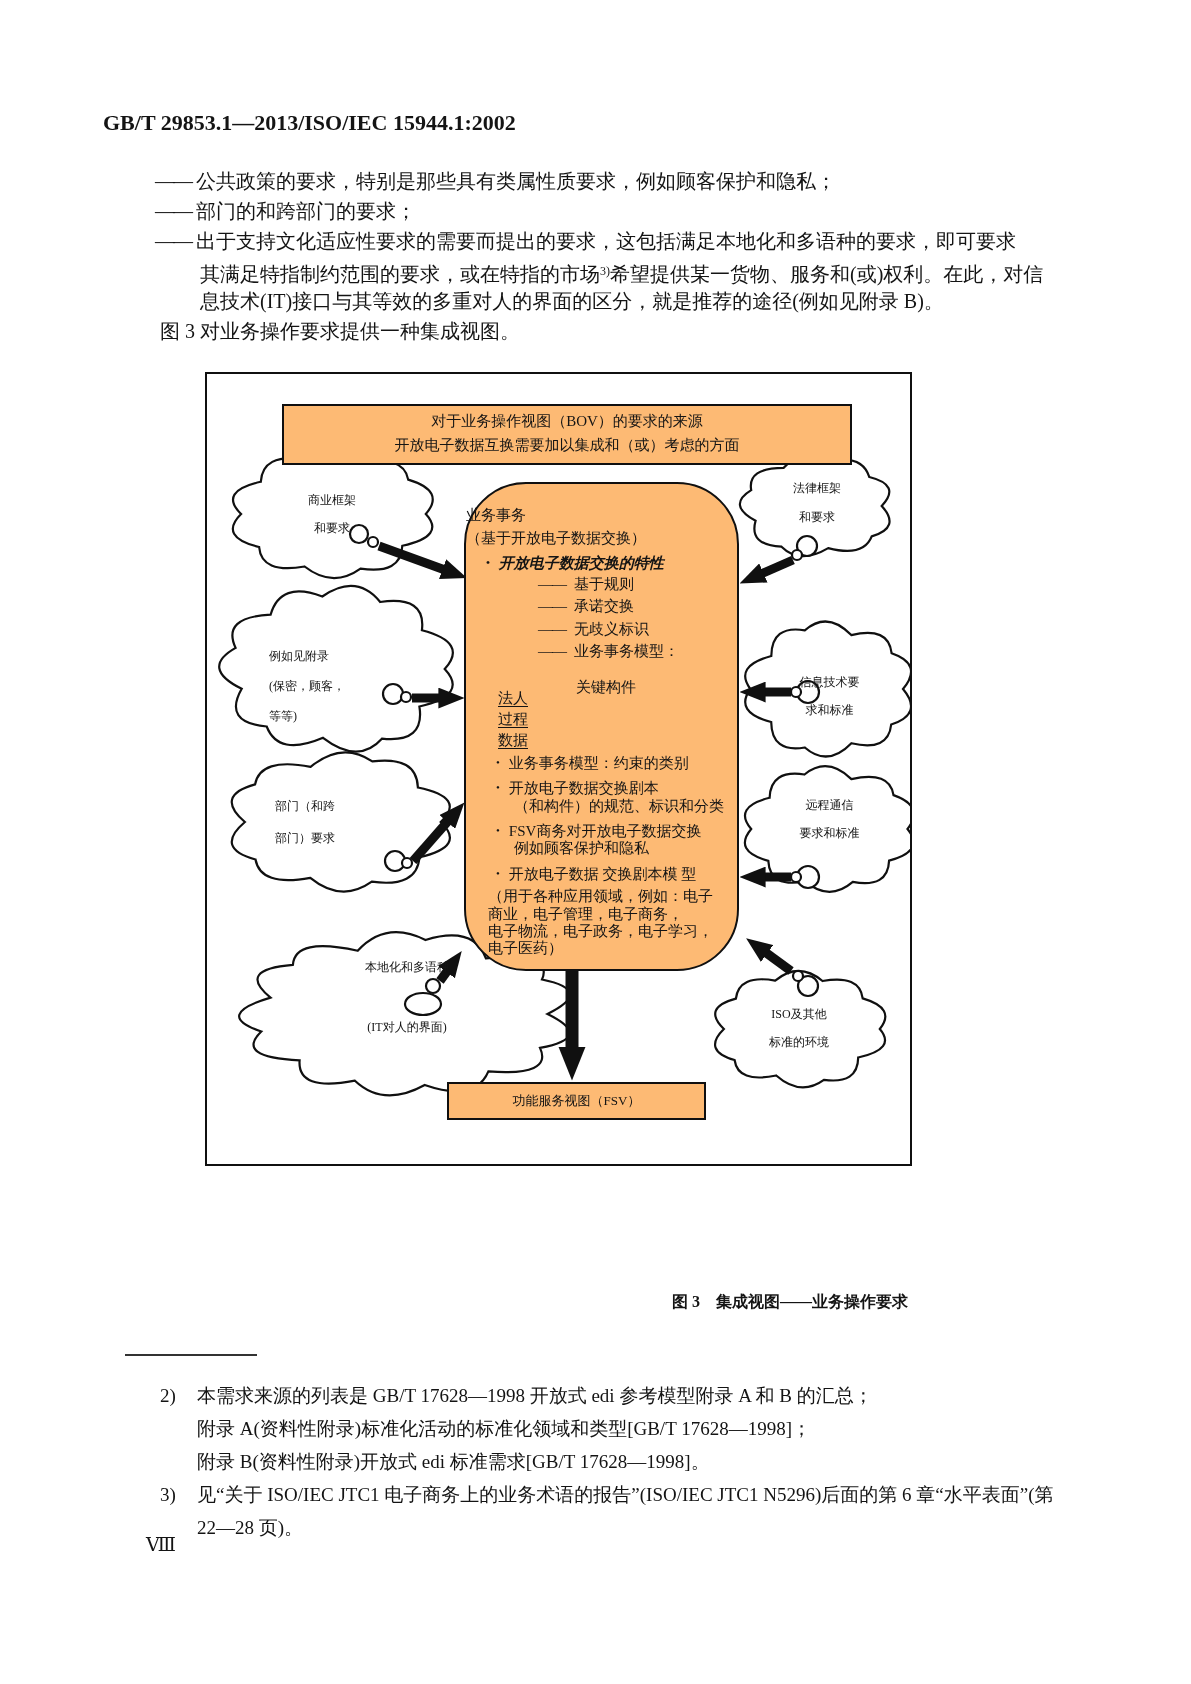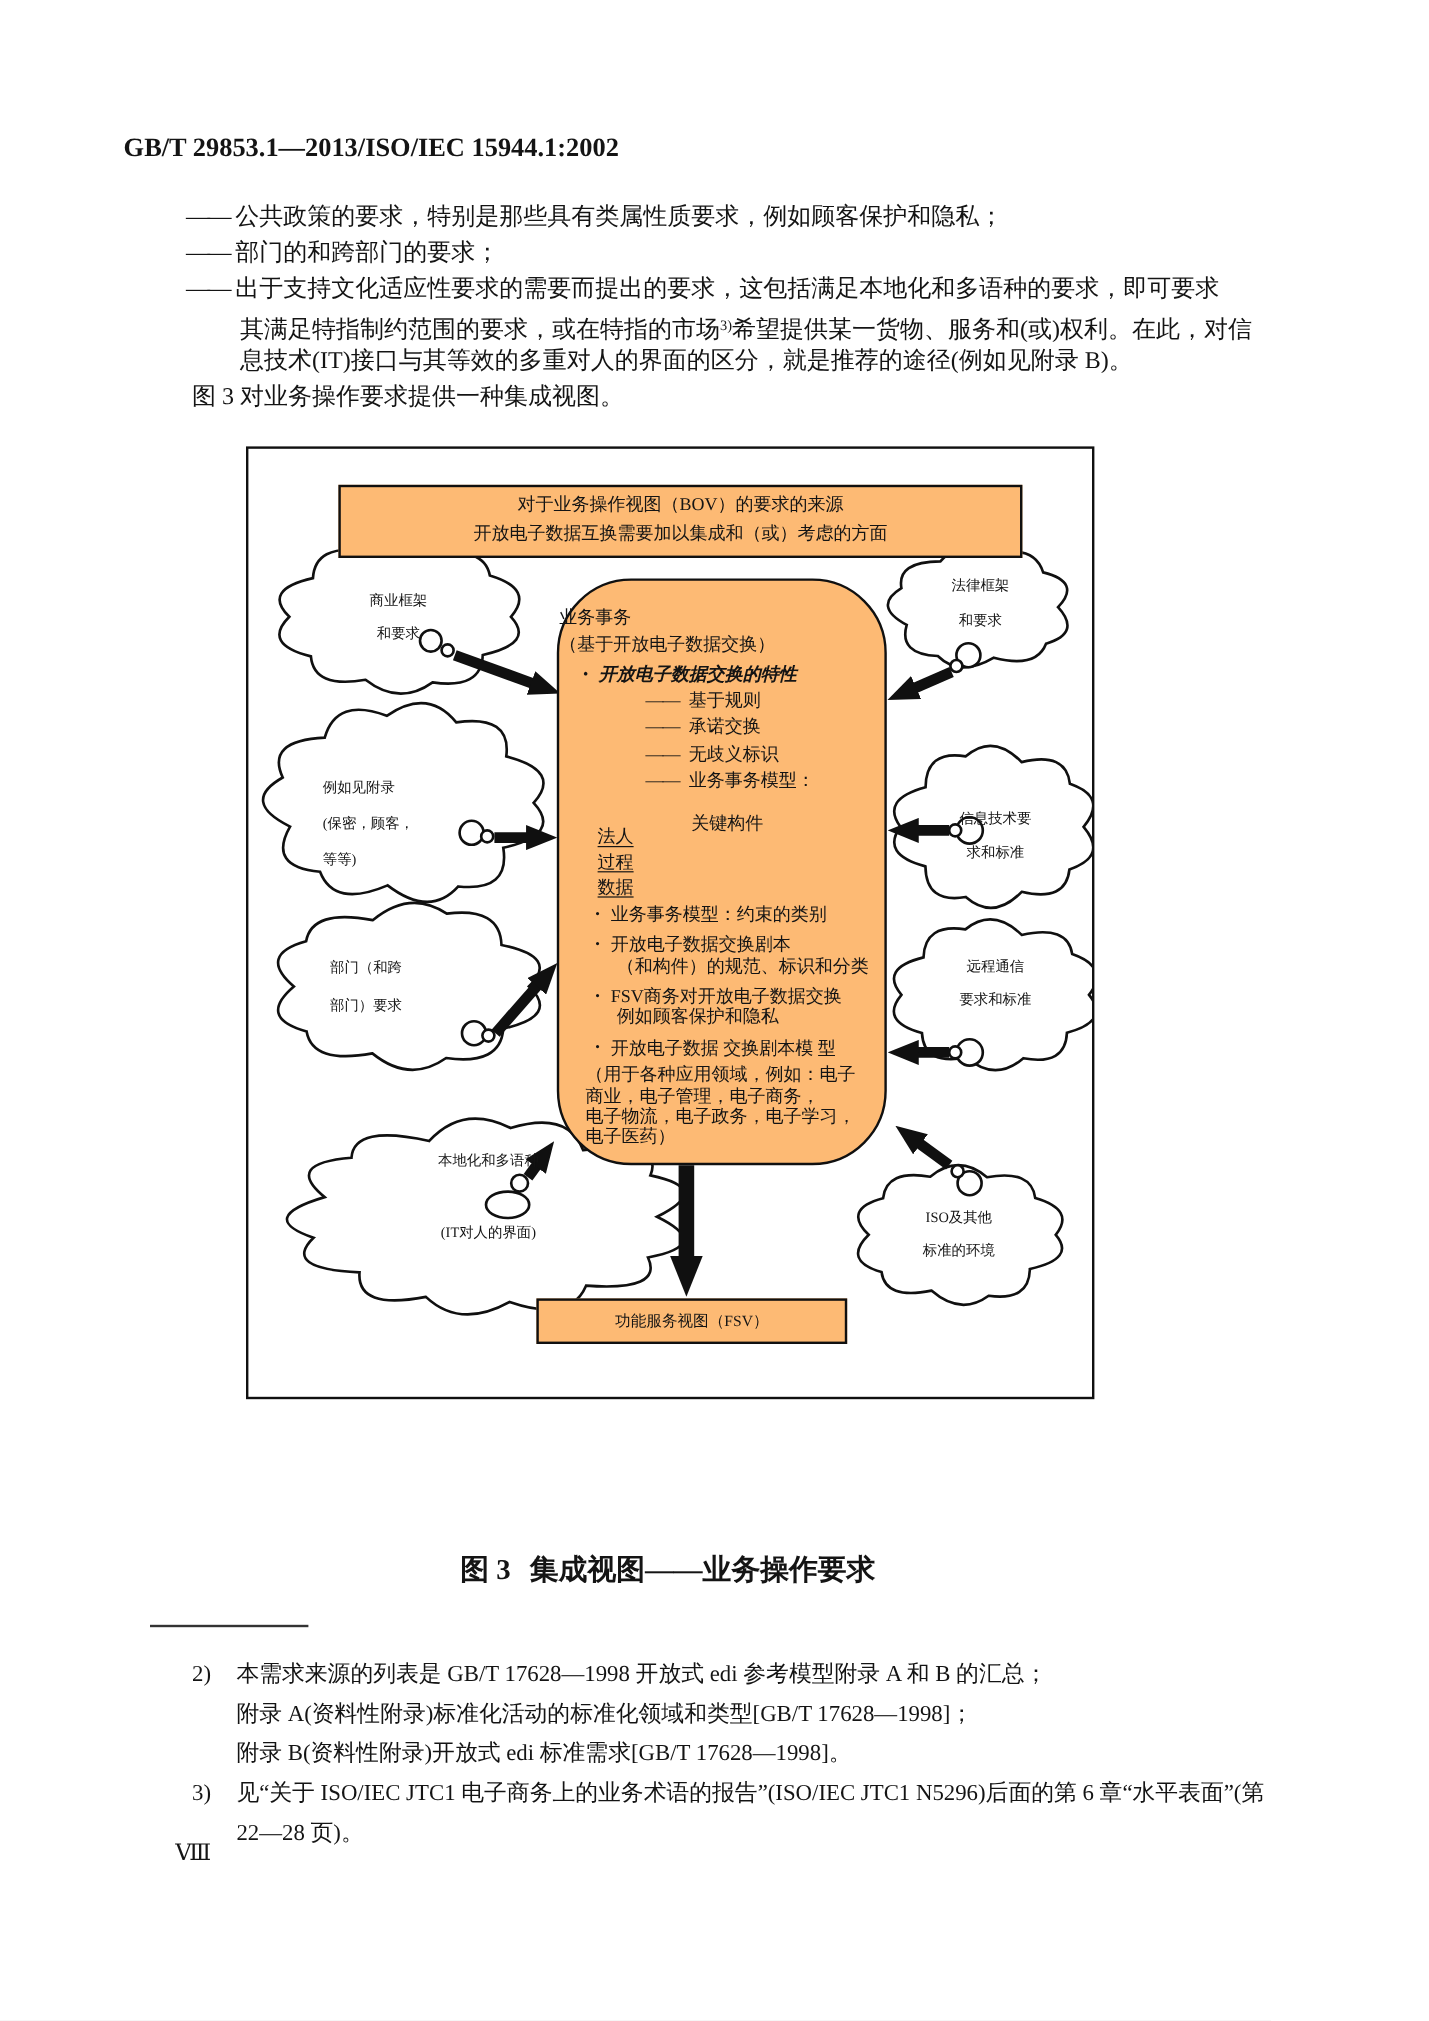--- a/index.html
+++ b/index.html
@@ -23,21 +23,21 @@
   .cp.ctr{left:0;width:100%;text-align:left;}
   .cp.bi{font-weight:bold;font-style:italic;}
   .cp.bullet::before{content:"•";font-size:11px;margin-right:9px;vertical-align:2px;}
   .cp.dashi::before{content:"——";letter-spacing:-1px;margin-right:8px;}
   .cp.ul{text-decoration:underline;text-underline-offset:3px;}
 
   
   .clabel{position:absolute;font-size:12px;z-index:3;white-space:nowrap;}
   .clabel.ctr{text-align:center;}
 
-  .caption{position:absolute;text-align:center;font-size:24px;font-weight:bold;white-space:nowrap;}
+  .caption{position:absolute;text-align:right;font-size:16px;font-weight:bold;white-space:nowrap;}
   .fn{font-size:19px;line-height:24px;}
   #fn-rule{position:absolute;left:125px;top:1354px;width:132px;border-top:2px solid #333;}
 </style>
 </head>
 <body>
 
 <div id="page">
 
   <div class="txt" style="left:103px;top:110px;font-size:22px;font-weight:bold;">GB/T 29853.1—2013/ISO/IEC 15944.1:2002</div>
 

